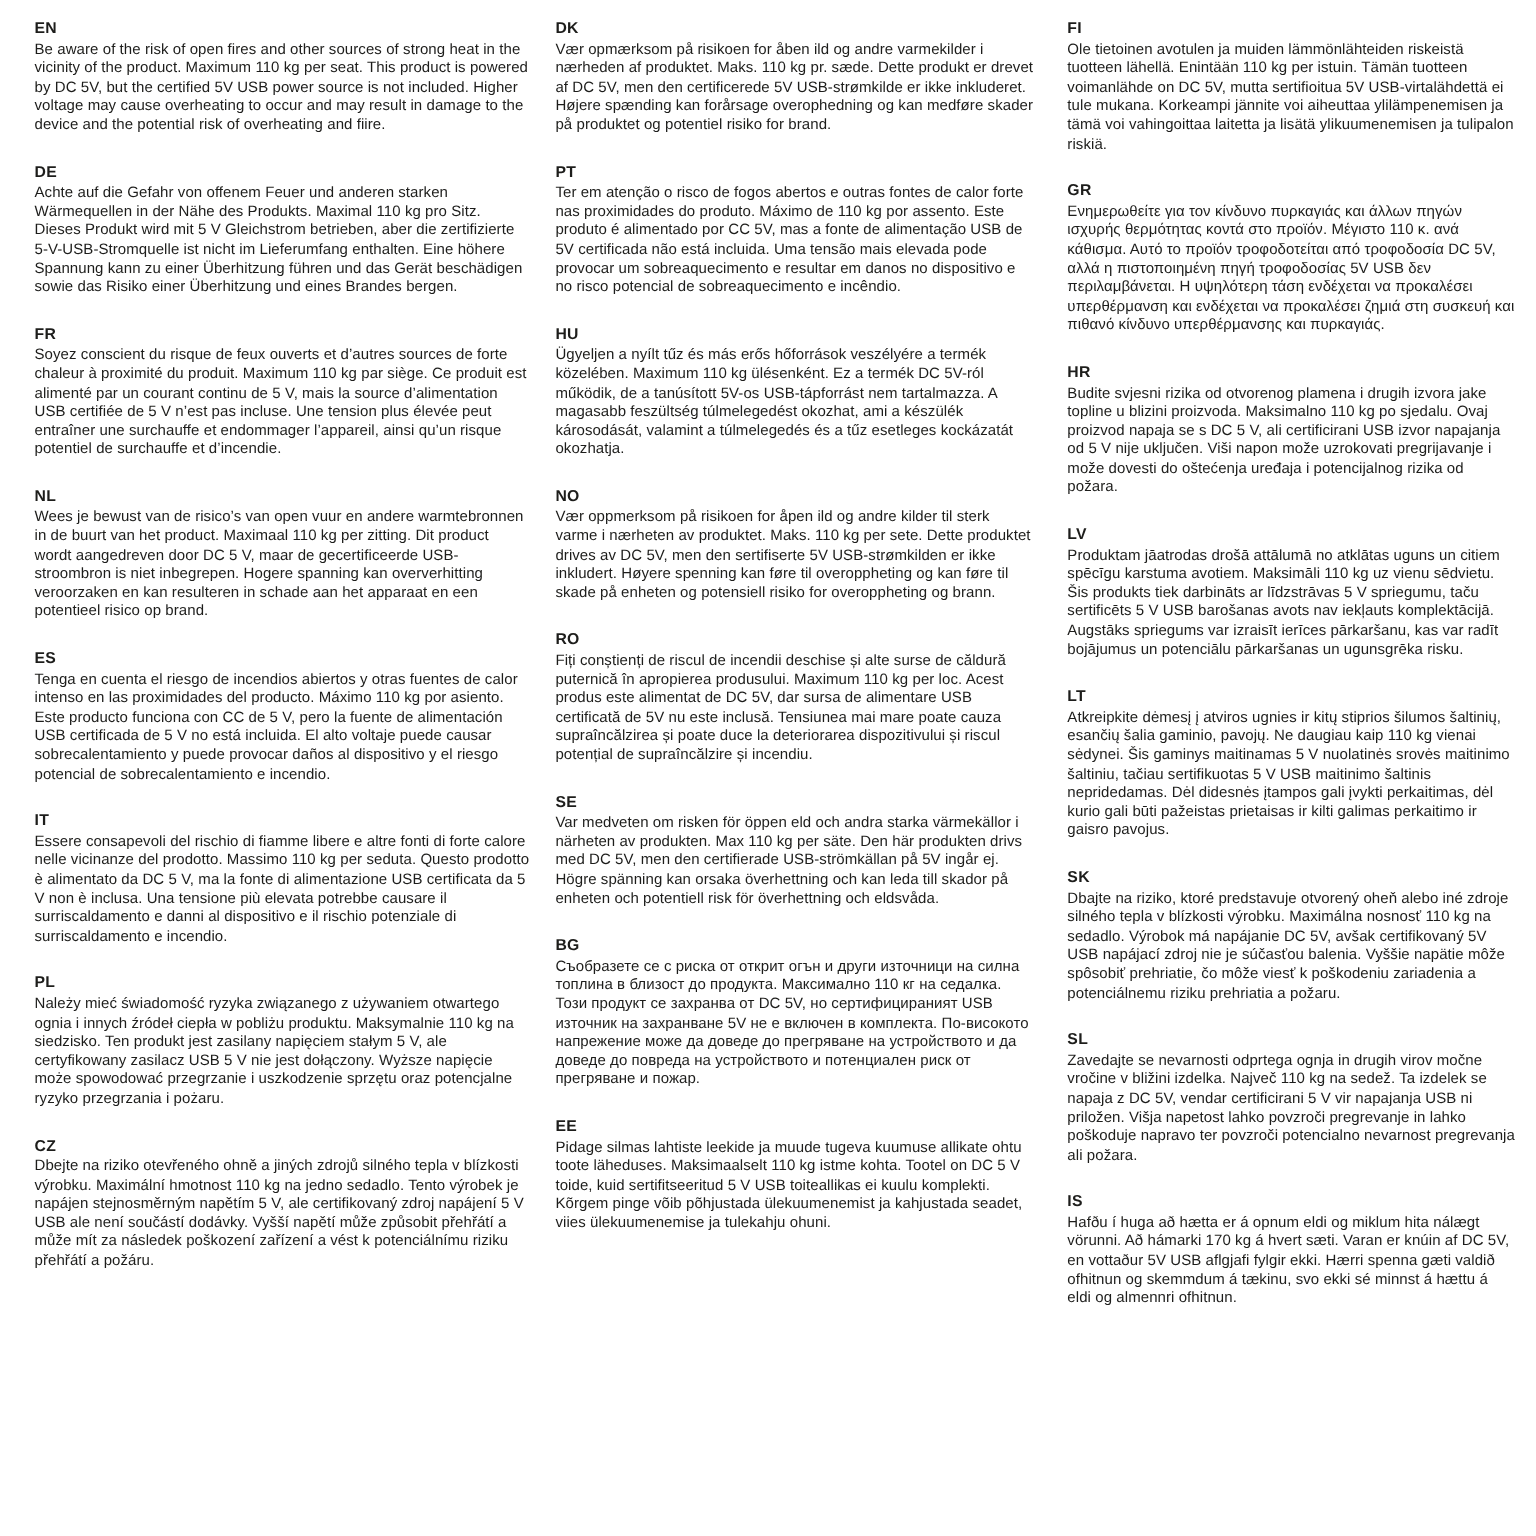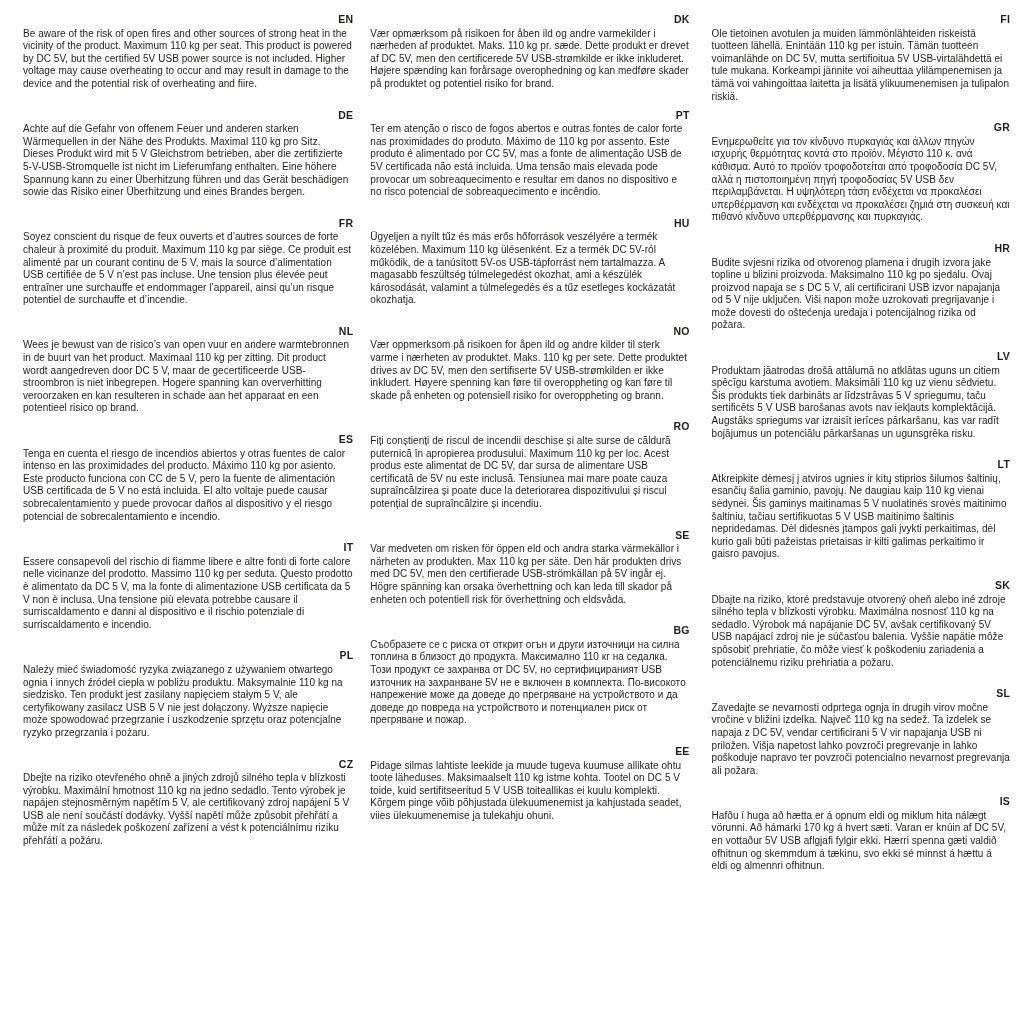--- a/index.html
+++ b/index.html
@@ -18,21 +18,20 @@
   .col-1 { width: 332px; margin-right: 17px; }
   .col-2 { width: 321px; margin-right: 22px; }
   .col-3 { width: 300px; }
   .lang-section { margin-bottom: 18px; }
   .lang-code {
     font-size: 10.5px;
     font-weight: bold;
     line-height: 12.6px;
     margin-bottom: 2px;
     letter-spacing: 0.2px;
-    text-align: right;
   }
   .lang-text {
     font-size: 10px;
     line-height: 12.6px;
     letter-spacing: 0.05px;
   }
 </style>
 </head>
 <body>
 

